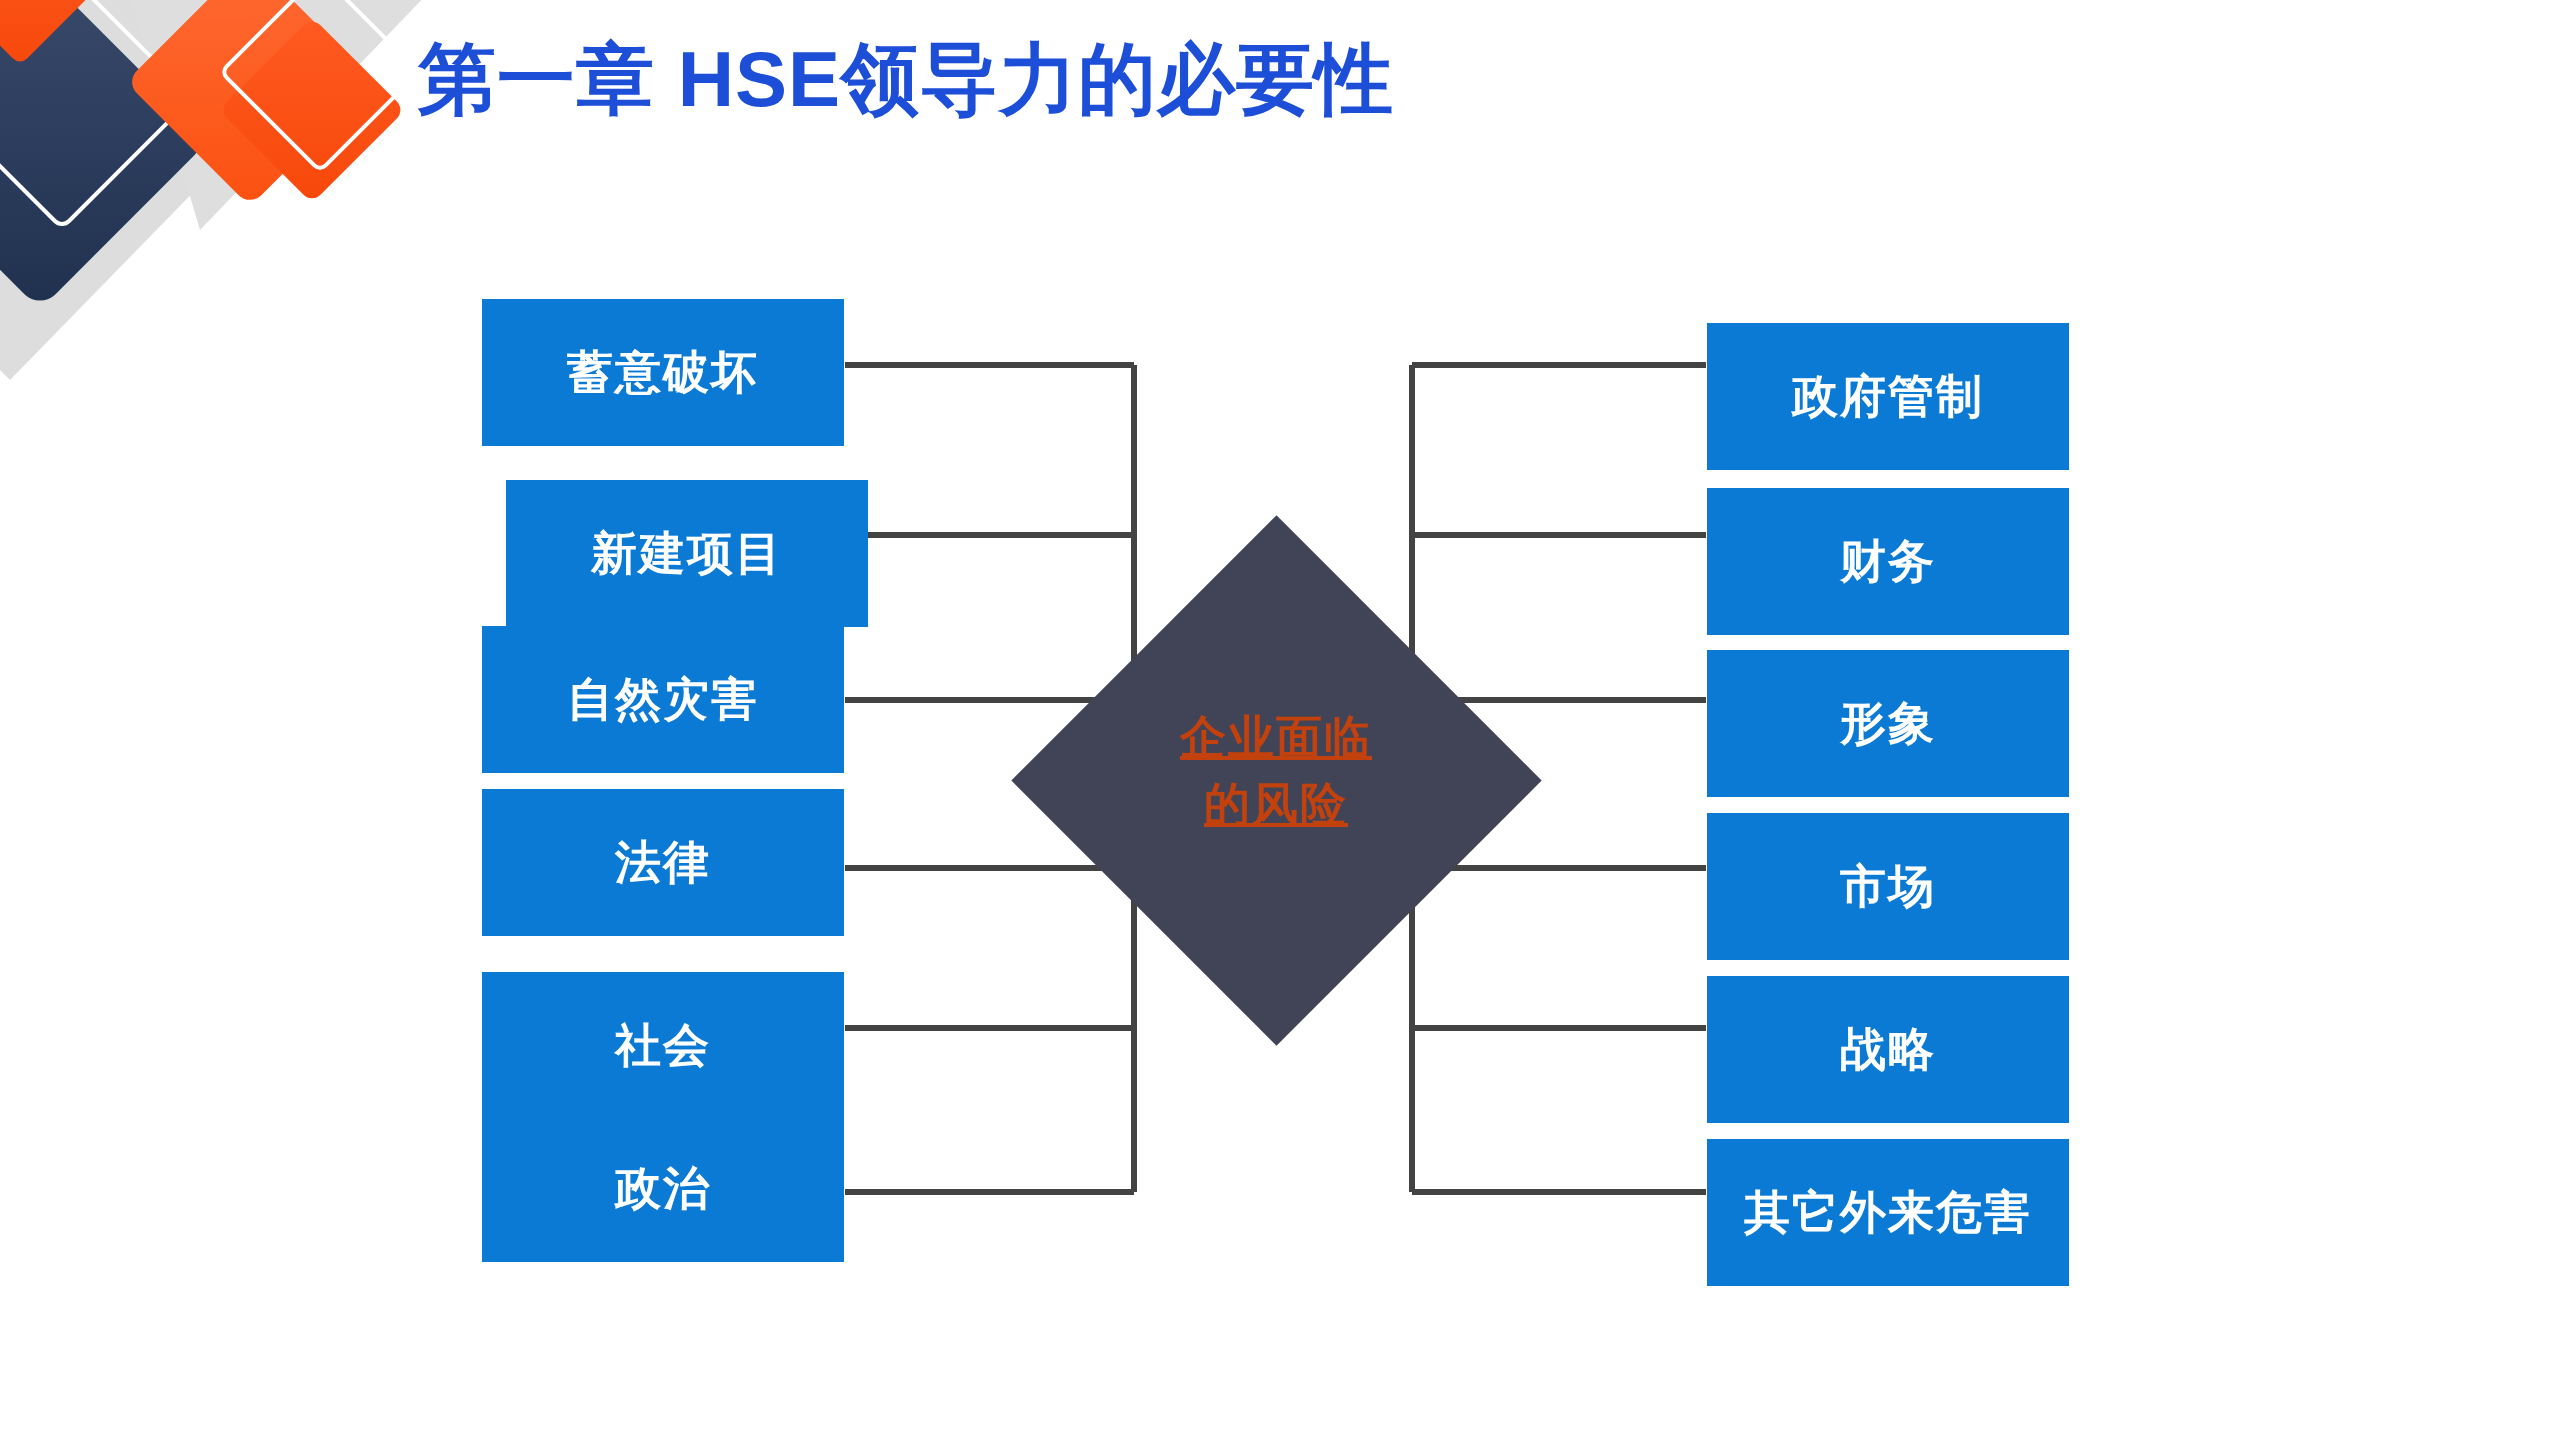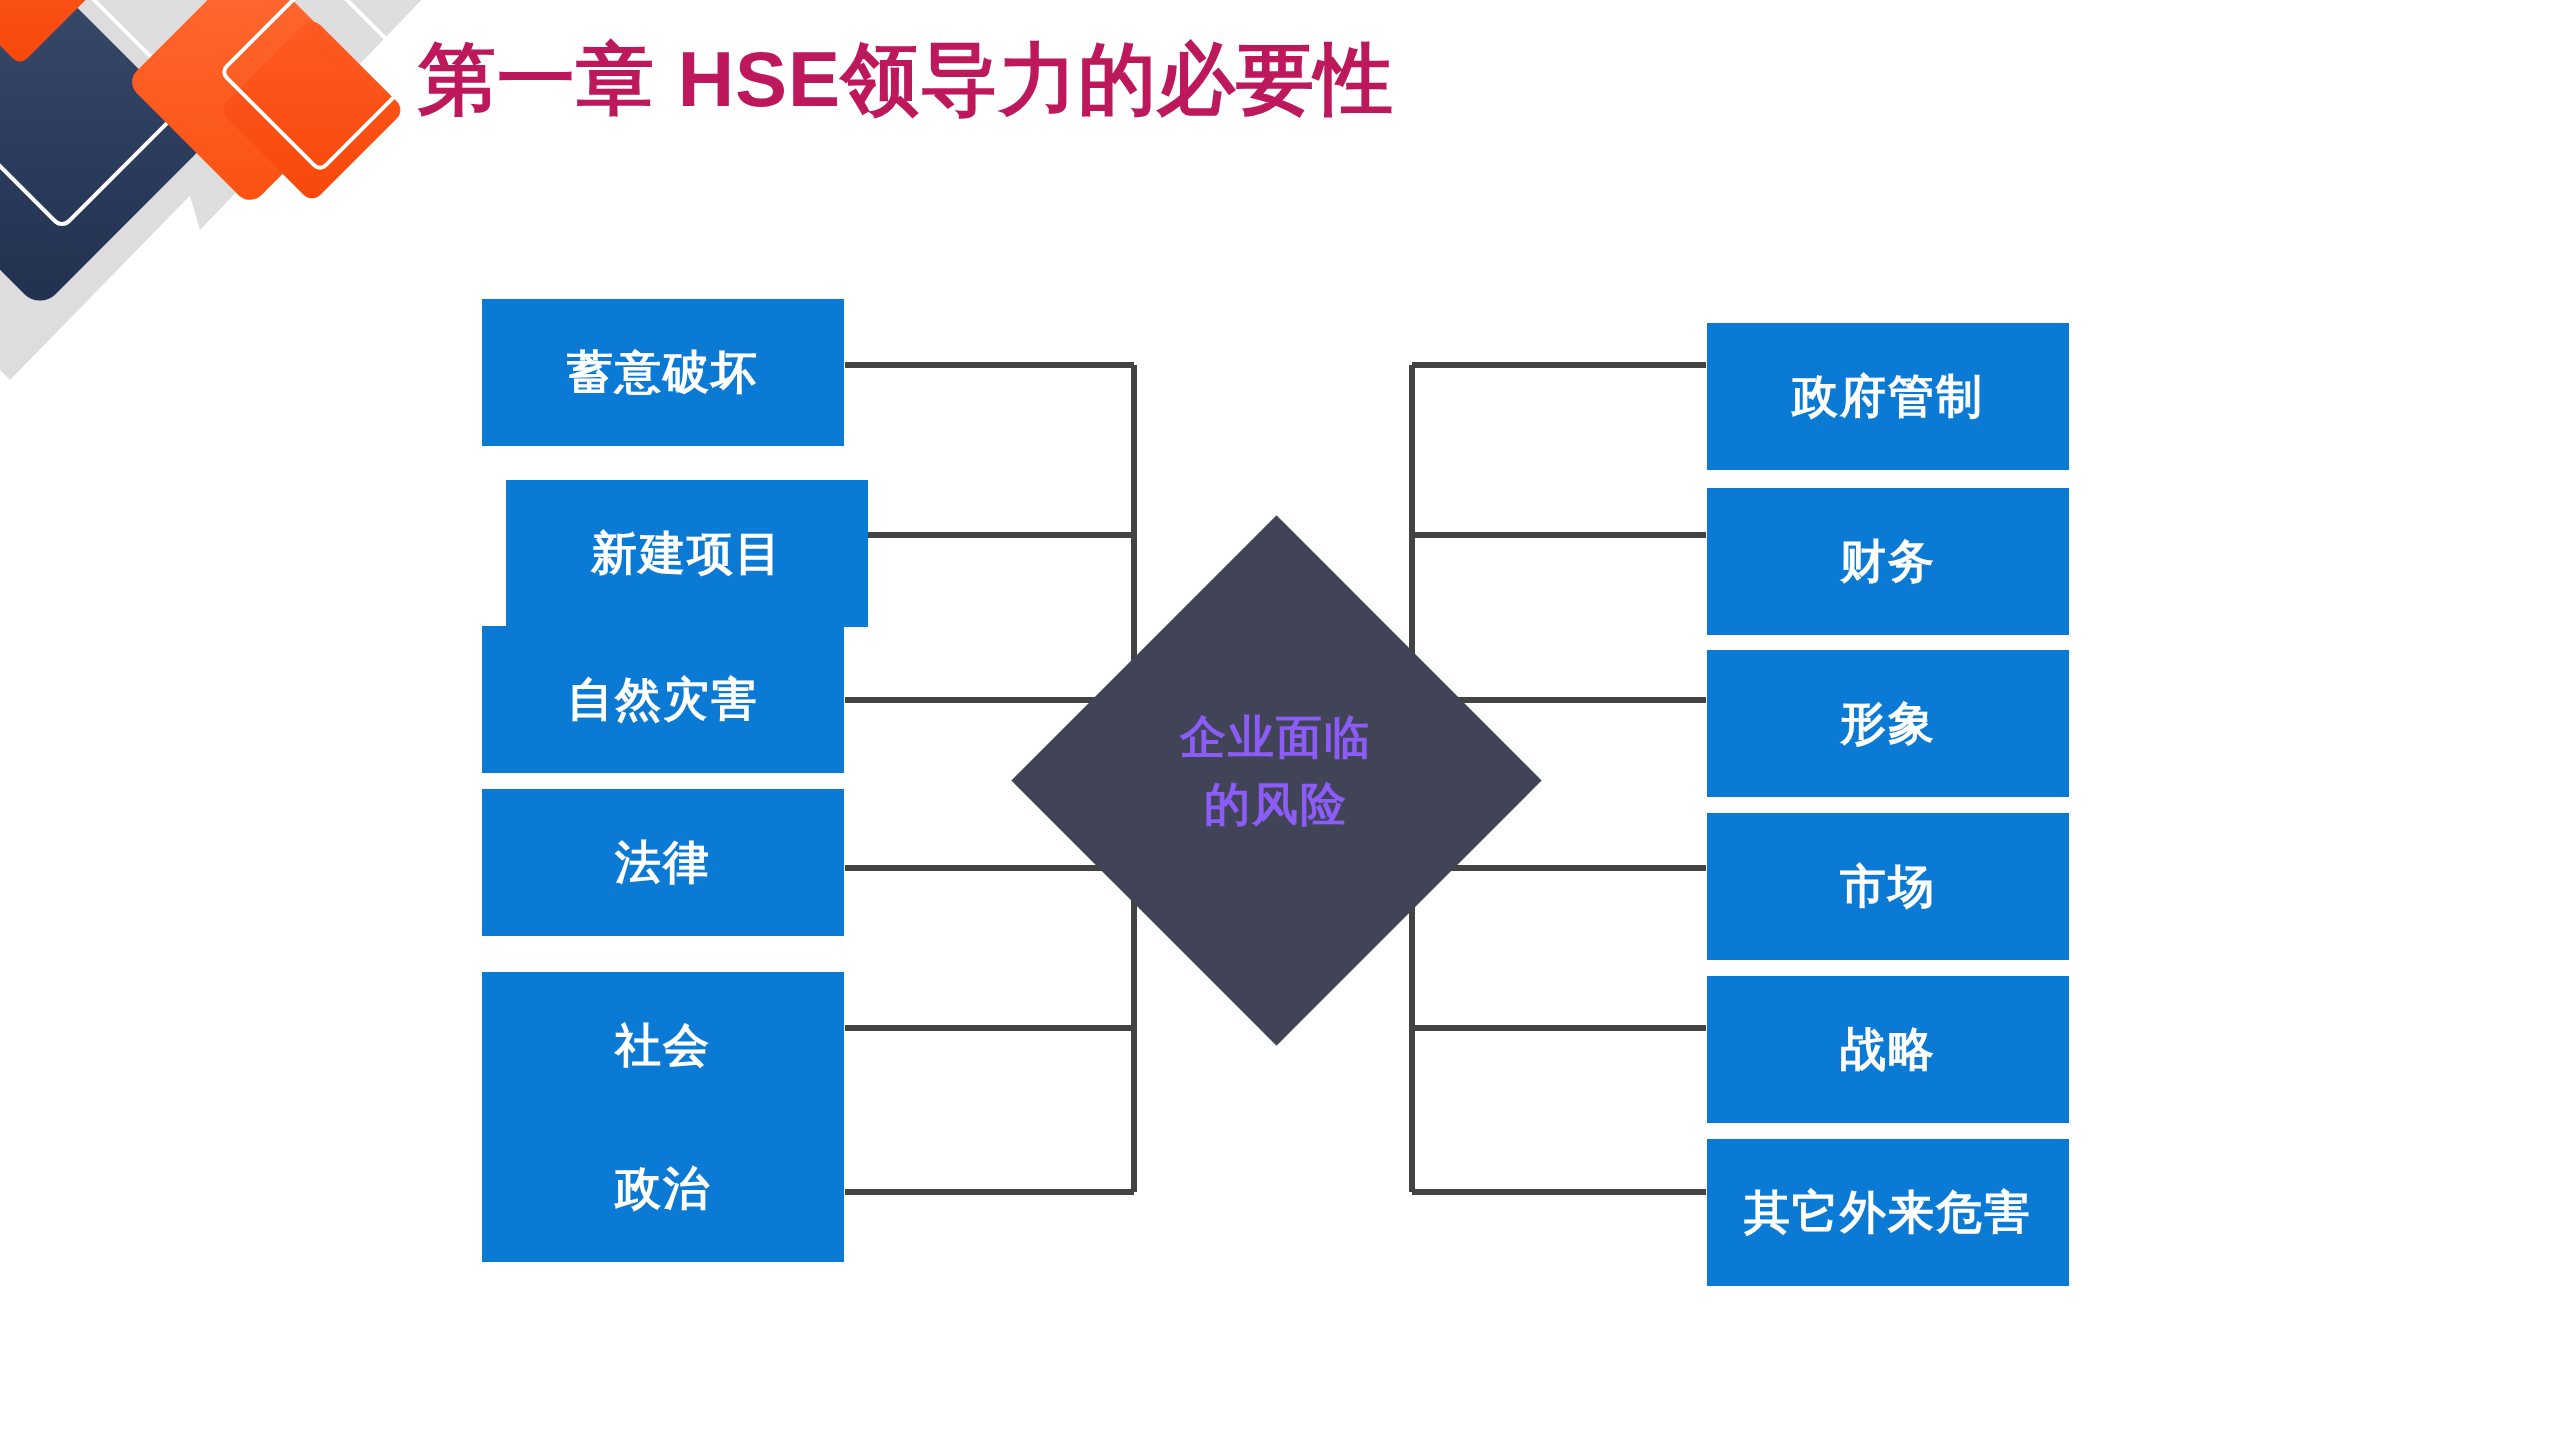--- a/index.html
+++ b/index.html
@@ -29,21 +29,21 @@
     pointer-events: none;
   }
 
   
   #title {
     position: absolute;
     left: 418px;
     top: 33px;
     font-size: 78px;
     font-weight: bold;
-    color: #be185d;
+    color: #1d4ed8;
     letter-spacing: 1px;
     white-space: nowrap;
     line-height: 1.18;
   }
 
   
   #wires {
     position: absolute;
     left: 0;
     top: 0;
@@ -90,27 +90,28 @@
   #hub .label {
     position: absolute;
     left: 0;
     top: 0;
     width: 530px;
     height: 530px;
     display: flex;
     flex-direction: column;
     align-items: center;
     justify-content: center;
-    color: #8b5cf6;
+    color: #c2410c;
     font-size: 46px;
     font-weight: bold;
     letter-spacing: 2px;
     line-height: 1.45;
     padding-bottom: 18px;
     box-sizing: border-box;
+    text-decoration: underline;
   }
 </style>
 </head>
 <body>
 
 <div id="slide">
 
   <div class="deco">
     <svg width="560" height="420" viewBox="0 0 560 420" xmlns="http://www.w3.org/2000/svg">
       <defs>

